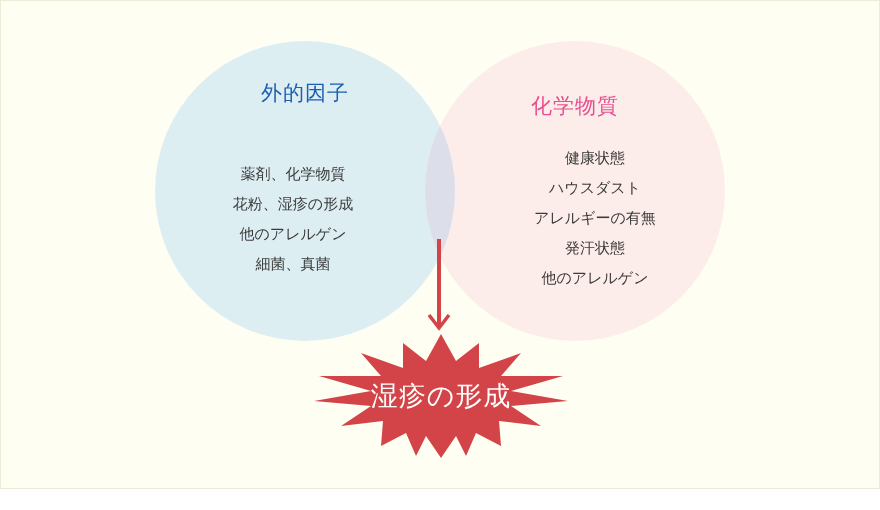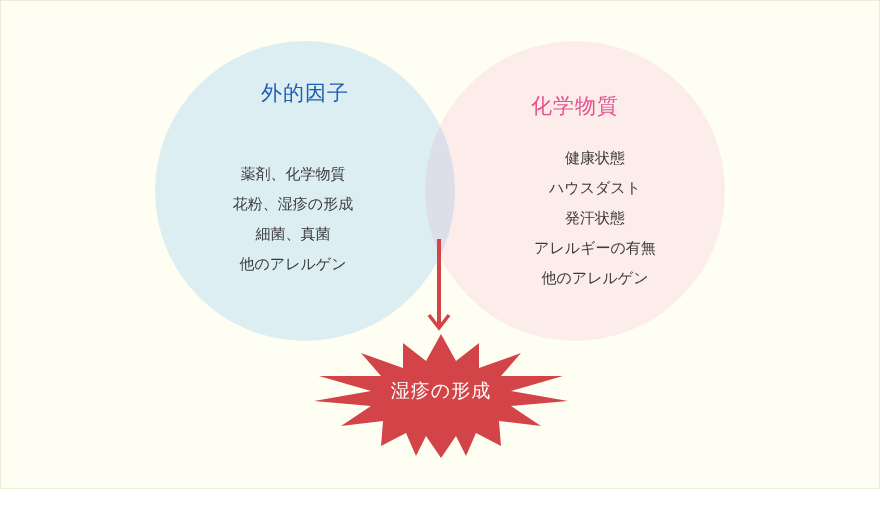--- a/index.html
+++ b/index.html
@@ -45,21 +45,21 @@
       list-style: none;
     }
     .items-left { left: 142px; top: 142px; margin-top: 16px; }
     .items-right { left: 444px; top: 142px; }
     .arrow-svg { position: absolute; left: 0; top: 0; }
     .burst-label {
       position: absolute;
       left: 340px; top: 377px;
       width: 200px;
       text-align: center;
-      font-size: 19px;
+      font-size: 27px;
       color: #ffffff;
       letter-spacing: 1px;
     }
   </style>
 </head>
 <body>
 
 <div class="panel">
 
   <div class="circle circle-left"></div>
@@ -71,30 +71,30 @@
           <circle cx="304" cy="190" r="150"></circle>
         </clipPath>
     </defs>
     <circle cx="574" cy="190" r="150" fill="#dcdfea" clip-path="url(#clipL)"></circle>
   </svg>
 
   <div class="title title-left">外的因子</div>
   <ul class="items items-left">
     <li>薬剤、化学物質</li>
     <li>花粉、湿疹の形成</li>
+    <li>他のアレルゲン</li>
     <li>細菌、真菌</li>
-    <li>他のアレルゲン</li>
   </ul>
 
   <div class="title title-right">化学物質</div>
   <ul class="items items-right">
     <li>健康状態</li>
     <li>ハウスダスト</li>
+    <li>アレルギーの有無</li>
     <li>発汗状態</li>
-    <li>アレルギーの有無</li>
     <li>他のアレルゲン</li>
   </ul>
 
   <svg class="arrow-svg" width="880" height="488">
     <g>
       <line x1="438" y1="238" x2="438" y2="326" stroke="#d34448" stroke-width="4"></line>
       <polyline points="428,314 438,327 448,314" fill="none" stroke="#d34448" stroke-width="3.5" stroke-linejoin="miter"></polyline>
     </g>
     <polygon fill="#d34448" points="440,333 455,360 478,342 478,367 520,352 500,375 562,375 510,390 567,400 510,405 540,425 498,420 500,445 475,432 465,455 455,435 440,457 425,435 415,455 405,432 380,445 382,420 340,425 370,405 313,400 370,390 318,375 380,375 360,352 402,367 402,342 425,360"></polygon>
   </svg>

